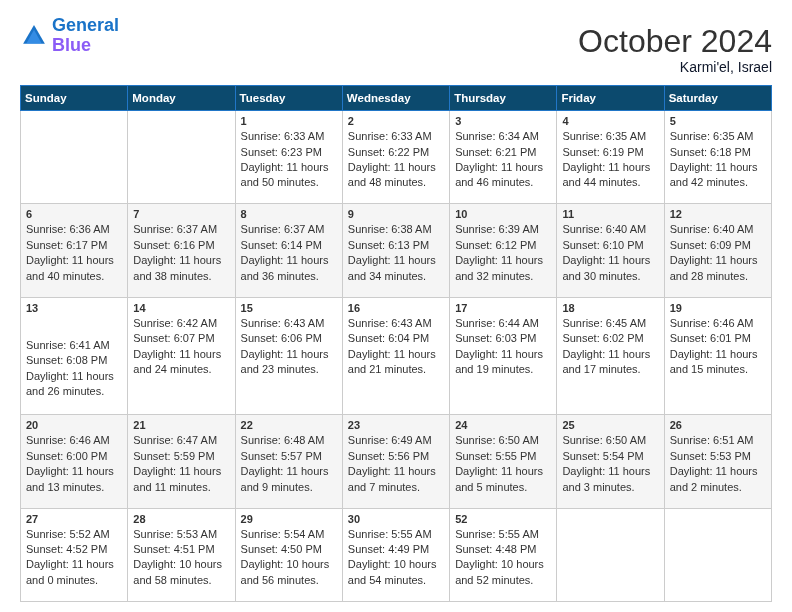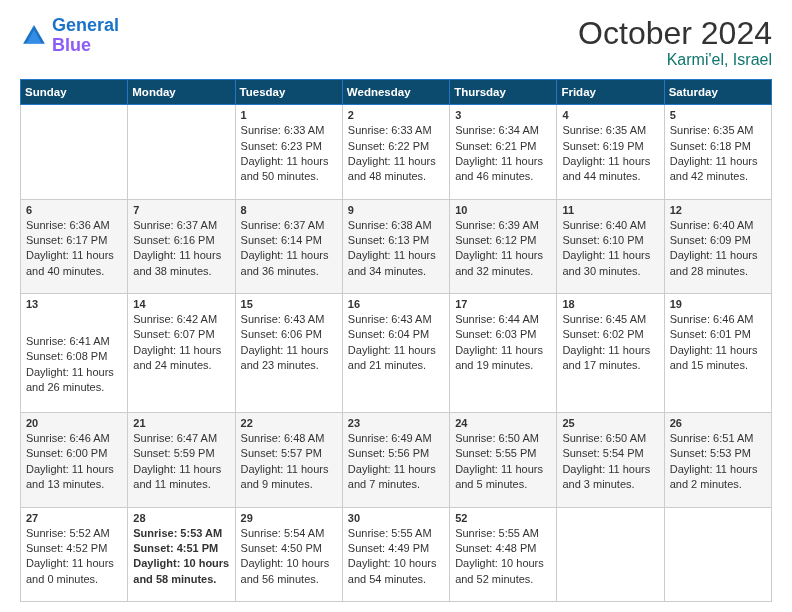--- a/index.html
+++ b/index.html
@@ -36,30 +36,31 @@
     }
     .logo-text span {
       color: #1a73c8;
     }
     .logo-icon {
       width: 28px;
       height: 28px;
     }
     .title-block {
       text-align: right;
+      margin-top: 8px;
     }
     .month-title {
       font-size: 32px;
       font-weight: 300;
       color: #333;
       line-height: 1.1;
     }
     .location {
-      font-size: 16px;
-      color: #0f766e;
+      font-size: 14px;
+      color: #0f172a;
     }
     table {
       width: 100%;
       border-collapse: collapse;
       flex: 1;
     }
     thead th {
       background: #0c4a6e;
       color: #fff;
       font-size: 11.5px;
@@ -297,21 +298,21 @@
         </tr>
         <tr>
           <td>
             <span class="day-num">27</span>
             <div class="day-info" style="white-space: pre-line;">Sunrise: 5:52 AM
 Sunset: 4:52 PM
 Daylight: 11 hours and 0 minutes.</div>
           </td>
           <td>
             <span class="day-num">28</span>
-            <div class="day-info" style="white-space: pre-line; font-weight: bold;">Sunrise: 5:53 AM
+            <div class="day-info" style="white-space: pre-line;">Sunrise: 5:53 AM
 Sunset: 4:51 PM
 Daylight: 10 hours and 58 minutes.</div>
           </td>
           <td>
             <span class="day-num">29</span>
             <div class="day-info" style="white-space: pre-line;">Sunrise: 5:54 AM
 Sunset: 4:50 PM
 Daylight: 10 hours and 56 minutes.</div>
           </td>
           <td>

